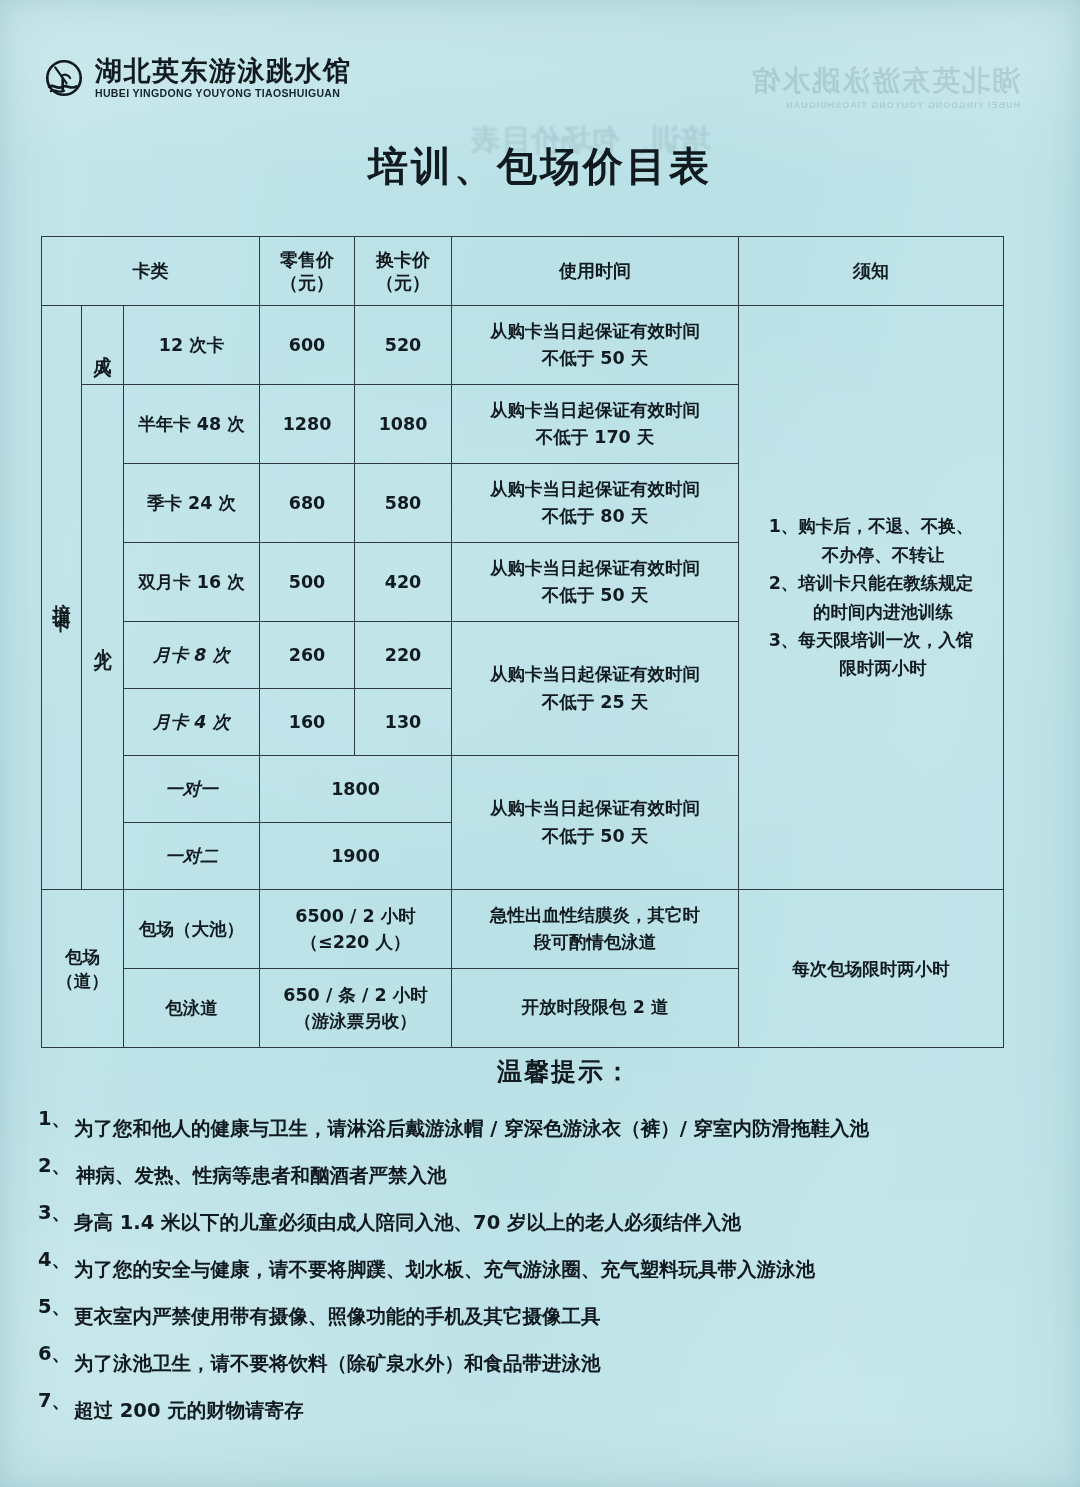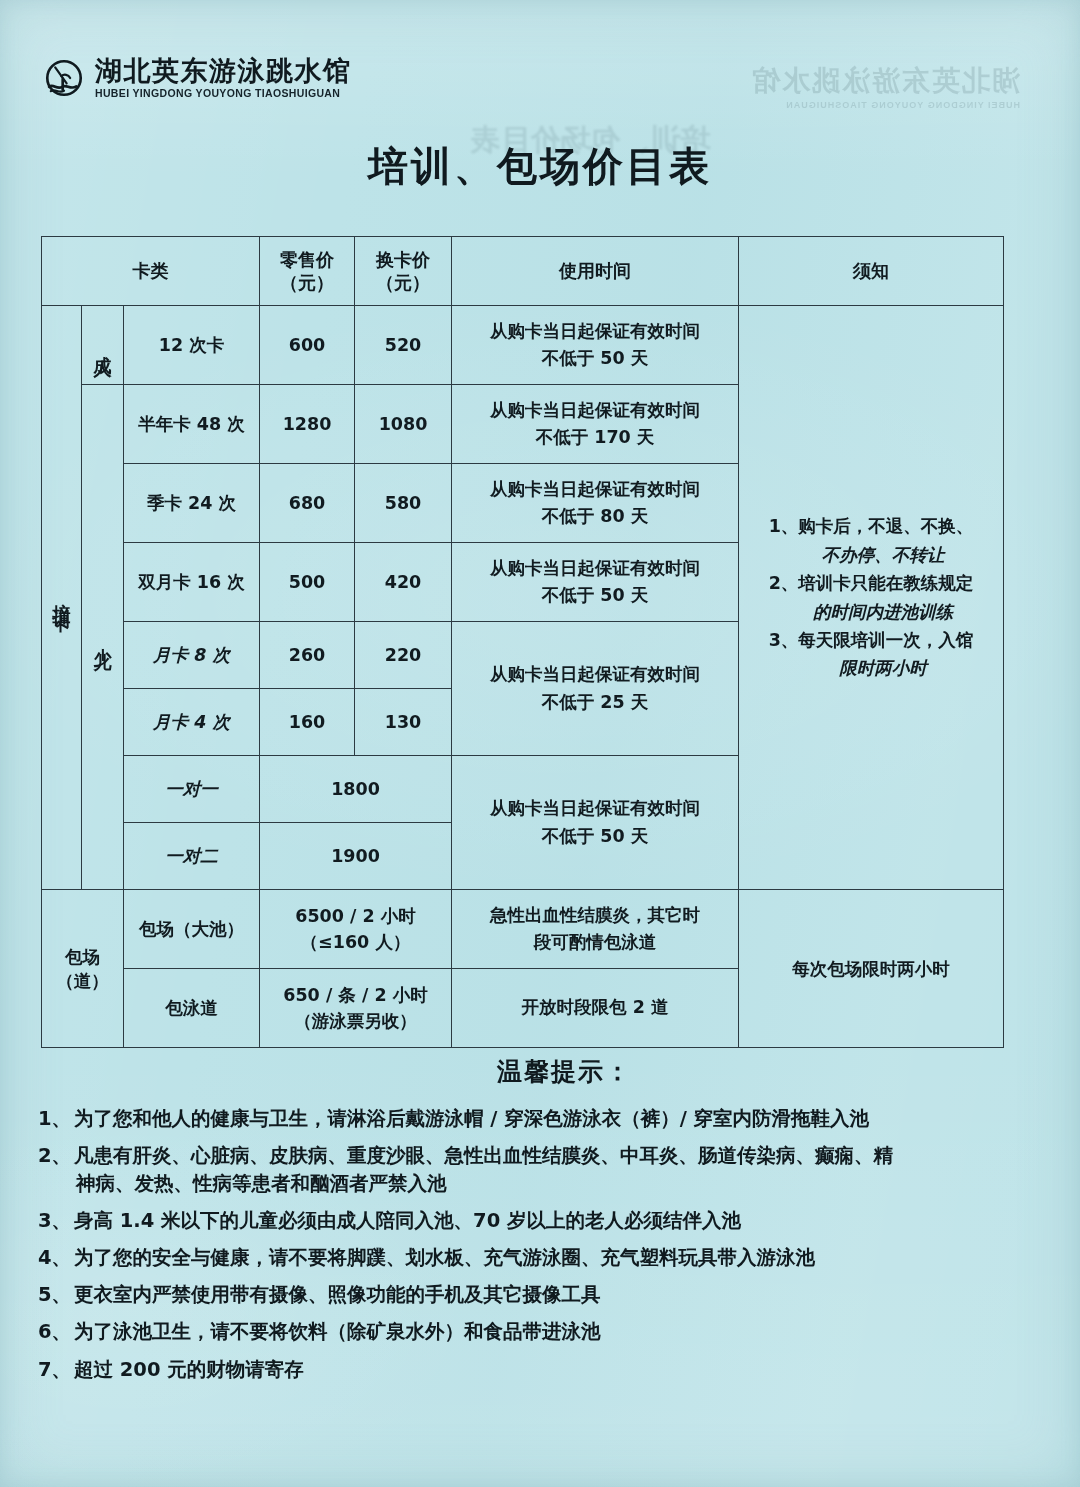--- a/index.html
+++ b/index.html
@@ -149,21 +149,21 @@
   .twoline { line-height: 1.5; }
   td.notes {
     text-align: left;
     padding: 10px 8px 10px 14px;
     font-size: 17.5px;
     line-height: 1.62;
     font-weight: 700;
     margin-left: 48px;
   }
   td.notes .nline { display: block; white-space: nowrap; }
-  td.notes .nline.indent { padding-left: 24px; font-style: italic; }
+  td.notes .nline.indent { padding-left: 24px; }
   .r-tall { height: 74px; }
   .r-mid  { height: 62px; font-style: italic; }
 
   
   #tips-title {
     position: absolute;
     top: 1055px;
     left: 16px; right: 0;
     text-align: center;
     font-size: 25px;
@@ -183,21 +183,21 @@
     display: flex;
     align-items: flex-start;
     font-size: 19.5px;
     font-weight: 700;
     line-height: 1.44;
     color: #101a1f;
     margin-bottom: 9px;
     font-family: "DejaVu Sans", "Liberation Sans", sans-serif;
   }
   .tip .num { flex: none; width: 36px; }
-  .tip .body { flex: 1; }
+  .tip .body { flex: 1; margin-top: 10px; }
   .tip .body .l2 { display: block; padding-left: 2px; }
 </style>
 </head>
 <body>
 
 <div id="paper"></div>
 <div id="edge-shade"></div>
 
 <div id="bleed">
   <span>湖北英东游泳跳水馆</span>
@@ -337,21 +337,21 @@
     </tr>
 
     <tr>
       <td colspan="2" rowspan="2">
         <span>包场</span><br>
         <span>（道）</span>
       </td>
       <td class="r-tall">包场（大池）</td>
       <td colspan="2" class="twoline">
         <span>6500 / 2 小时</span><br>
-        <span>（≤160 人）</span>
+        <span>（≤220 人）</span>
       </td>
       <td class="cell-note">
         <span>急性出血性结膜炎，其它时</span><br>
         <span>段可酌情包泳道</span>
       </td>
       <td rowspan="2">每次包场限时两小时</td>
     </tr>
 
     <tr>
       <td class="r-tall">包泳道</td>
@@ -369,21 +369,20 @@
 <div id="tips">
   <div class="tip">
     <span class="num">1、</span>
     <span class="body">
       <span>为了您和他人的健康与卫生，请淋浴后戴游泳帽 / 穿深色游泳衣（裤）/ 穿室内防滑拖鞋入池</span>
     </span>
   </div>
   <div class="tip">
     <span class="num">2、</span>
     <span class="body">
-      <span>凡患有肝炎、心脏病、皮肤病、重度沙眼、急性出血性结膜炎、中耳炎、肠道传染病、癫痫、精</span>
       <span class="l2">神病、发热、性病等患者和酗酒者严禁入池</span>
     </span>
   </div>
   <div class="tip">
     <span class="num">3、</span>
     <span class="body">
       <span>身高 1.4 米以下的儿童必须由成人陪同入池、70 岁以上的老人必须结伴入池</span>
     </span>
   </div>
   <div class="tip">

